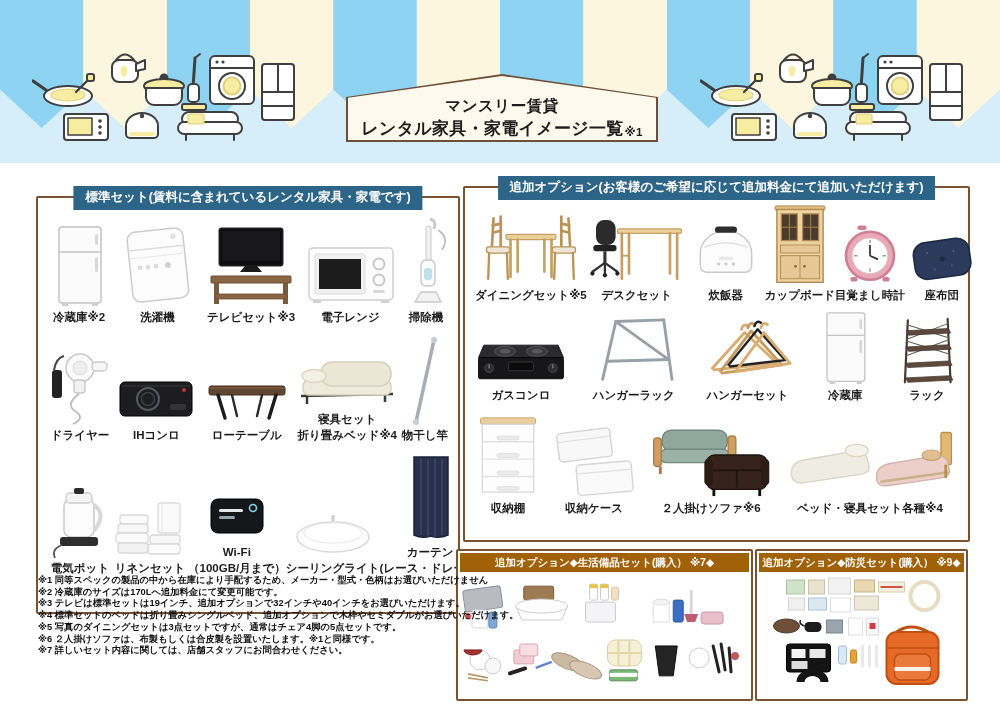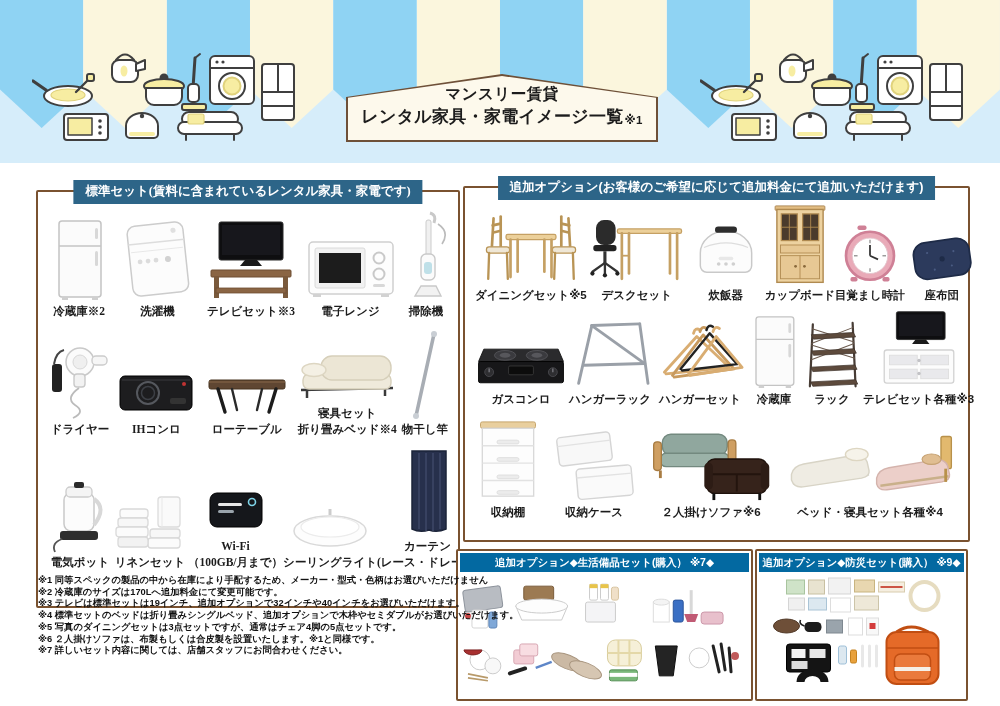--- a/index.html
+++ b/index.html
@@ -13,39 +13,39 @@
   .pennant{flex:1;clip-path:polygon(0 0,100% 0,100% 70%,50% 100%,0 70%);}
   .pennant.blue{background:#8fd3f3;}
   .pennant.cream{background:#fbf6dd;}
   .cluster{position:absolute;top:48px;width:270px;height:100px;}
   .cluster.left{left:32px;} .cluster.right{left:700px;}
   
   .plaque-outer{position:absolute;left:346px;top:74px;width:312px;height:68px;background:#6e5038;
     clip-path:polygon(0 34%,50% 0,100% 34%,100% 100%,0 100%);}
   .plaque-inner{position:absolute;left:2px;top:2px;right:2px;bottom:2px;background:#fdf9ec;
     clip-path:polygon(0 34%,50% 0,100% 34%,100% 100%,0 100%);
-    display:flex;flex-direction:column;align-items:center;justify-content:flex-end;padding-bottom:12px;}
+    display:flex;flex-direction:column;align-items:center;justify-content:flex-end;padding-bottom:0;}
   .plaque-line1{font-size:15.5px;font-weight:700;letter-spacing:.5px;}
   .plaque-line2{font-size:17px;font-weight:700;letter-spacing:.3px;display:flex;align-items:flex-end;}
   .plaque-note{font-size:11.5px;font-weight:700;margin-left:1px;padding-bottom:1px;}
   
   .secbox{position:absolute;background:#fff;border:2px solid #7a5230;border-radius:2px;}
-  .sec-standard{left:36px;top:190px;width:420px;height:414px;font-family:Liberation Serif, serif;}
+  .sec-standard{left:36px;top:196px;width:420px;height:414px;}
   .sec-options{left:463px;top:186px;width:503px;height:352px;}
   .sec-header{position:absolute;top:-12px;left:50%;transform:translateX(-50%);
     background:#2d6588;color:#fff;font-weight:700;font-size:12.5px;line-height:1;
     padding:5px 12px 6px;white-space:nowrap;}
   .row{display:flex;justify-content:space-between;align-items:flex-end;padding:0 10px;}
   .cell{display:flex;flex-direction:column;align-items:center;justify-content:flex-end;}
   .ph{display:block;}
   .cap{font-size:11.5px;font-weight:700;color:#1c1c1c;text-align:right;line-height:1.25;white-space:nowrap;margin-top:2px;}
   
   .sec-life{left:456px;top:549px;width:293px;height:148px;}
   .sec-bousai{left:755px;top:549px;width:209px;height:148px;}
-  .mini-header{background:#0369a1;color:#fff;font-weight:700;font-size:10.5px;line-height:1;
+  .mini-header{background:#a16207;color:#fff;font-weight:700;font-size:10.5px;line-height:1;
     text-align:center;padding:4px 2px;margin:2px;white-space:nowrap;}
   
   .footnotes{position:absolute;left:38px;top:575px;width:420px;}
   .fn{font-size:9.3px;font-weight:700;color:#111;line-height:1.26;white-space:nowrap;}
 </style>
 </head>
 <body>
 
 <svg width="0" height="0" style="position:absolute" aria-hidden="true">
   <defs>
@@ -491,35 +491,20 @@
             <line x1="71" y1="10" x2="14" y2="32"></line>
           <line x1="14" y1="34" x2="73" y2="52"></line>
             <line x1="72" y1="32" x2="14" y2="54"></line>
         </g>
         <path d="M14 20 L71 17 L74 23 L17 26 Z" fill="#5d4a3c" stroke="#3f322a"></path>
         <path d="M14 42 L72 39 L75 45 L17 48 Z" fill="#5d4a3c" stroke="#3f322a"></path>
         <path d="M13 64 L73 61 L76 67 L16 70 Z" fill="#5d4a3c" stroke="#3f322a"></path>
         <path d="M13 84 L74 81 L77 87 L16 90 Z" fill="#5d4a3c" stroke="#3f322a"></path>
       </svg>
       <div class="cap">ラック</div>
-    </div>
-    <div class="cell">
-      <svg class="ph" width="80" height="80" viewBox="0 0 92 92">
-        <rect x="20" y="2" width="56" height="32" rx="2" fill="#0e0e10" stroke="#2a2a2a"></rect>
-        <rect x="23" y="5" width="50" height="25" fill="#17171c"></rect>
-        <path d="M42 34 L54 34 L58 39 L38 39 Z" fill="#1a1a1a"></path>
-        <rect x="6" y="46" width="80" height="38" rx="3" fill="#fcfcfc" stroke="#d2d2d2" stroke-width="1.5"></rect>
-        <rect x="12" y="52" width="32" height="11" fill="#e9e9ec" stroke="#dddddd"></rect>
-        <rect x="48" y="52" width="32" height="11" fill="#e9e9ec" stroke="#dddddd"></rect>
-        <rect x="12" y="68" width="32" height="11" fill="#e9e9ec" stroke="#dddddd"></rect>
-        <rect x="48" y="68" width="32" height="11" fill="#e9e9ec" stroke="#dddddd"></rect>
-        <circle cx="46" cy="58" r="2" fill="#c2c2c6"></circle>
-          <circle cx="46" cy="73" r="2" fill="#c2c2c6"></circle>
-      </svg>
-      <div class="cap">テレビセット各種※3</div>
     </div>
   </div>
 
   <div class="row" style="margin-top:8px;">
     <div class="cell">
       <svg class="ph" width="66" height="88" viewBox="0 0 72 95">
         <rect x="6" y="7" width="60" height="7" rx="2" fill="#e9cf9e" stroke="#c3a065"></rect>
         <rect x="8" y="14" width="56" height="74" fill="#fdfdfd" stroke="#d9d9d9" stroke-width="1.5"></rect>
         <line x1="8" y1="33" x2="64" y2="33" stroke="#e2e2e2" stroke-width="1.5"></line>
         <line x1="8" y1="52" x2="64" y2="52" stroke="#e2e2e2" stroke-width="1.5"></line>

